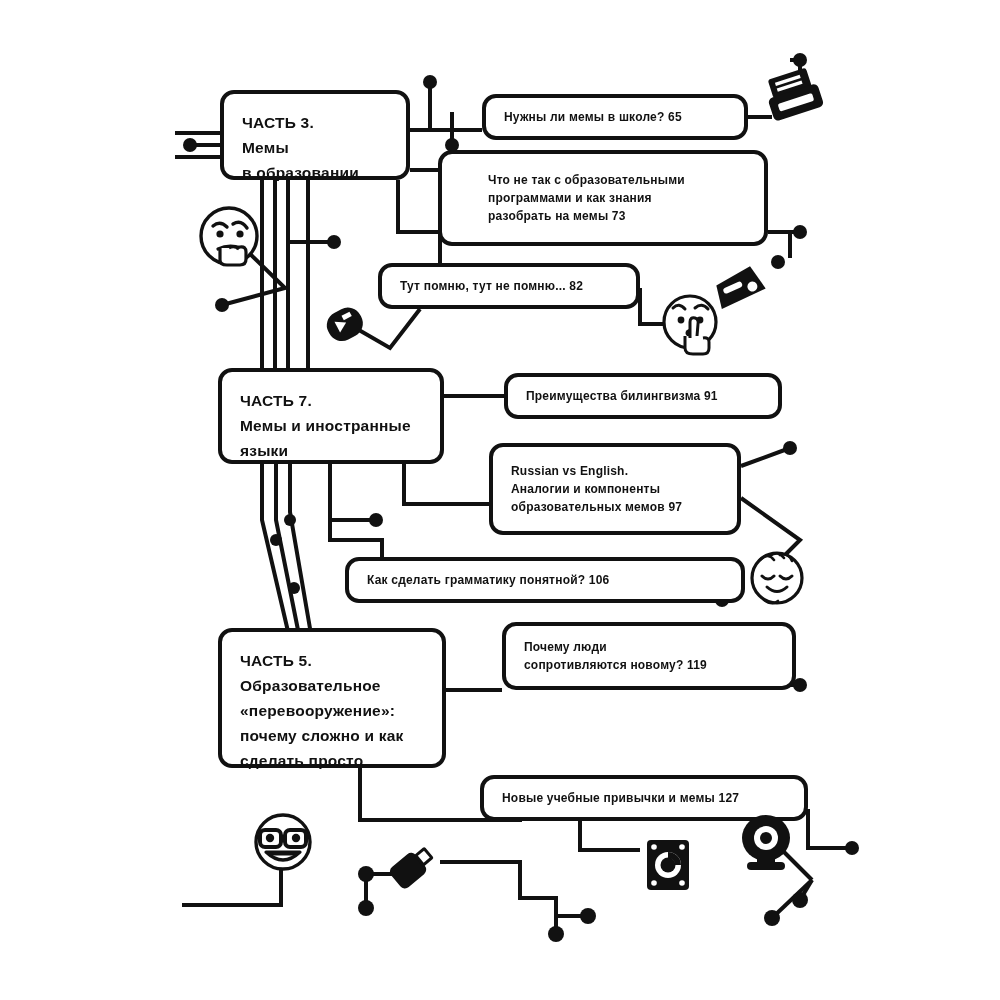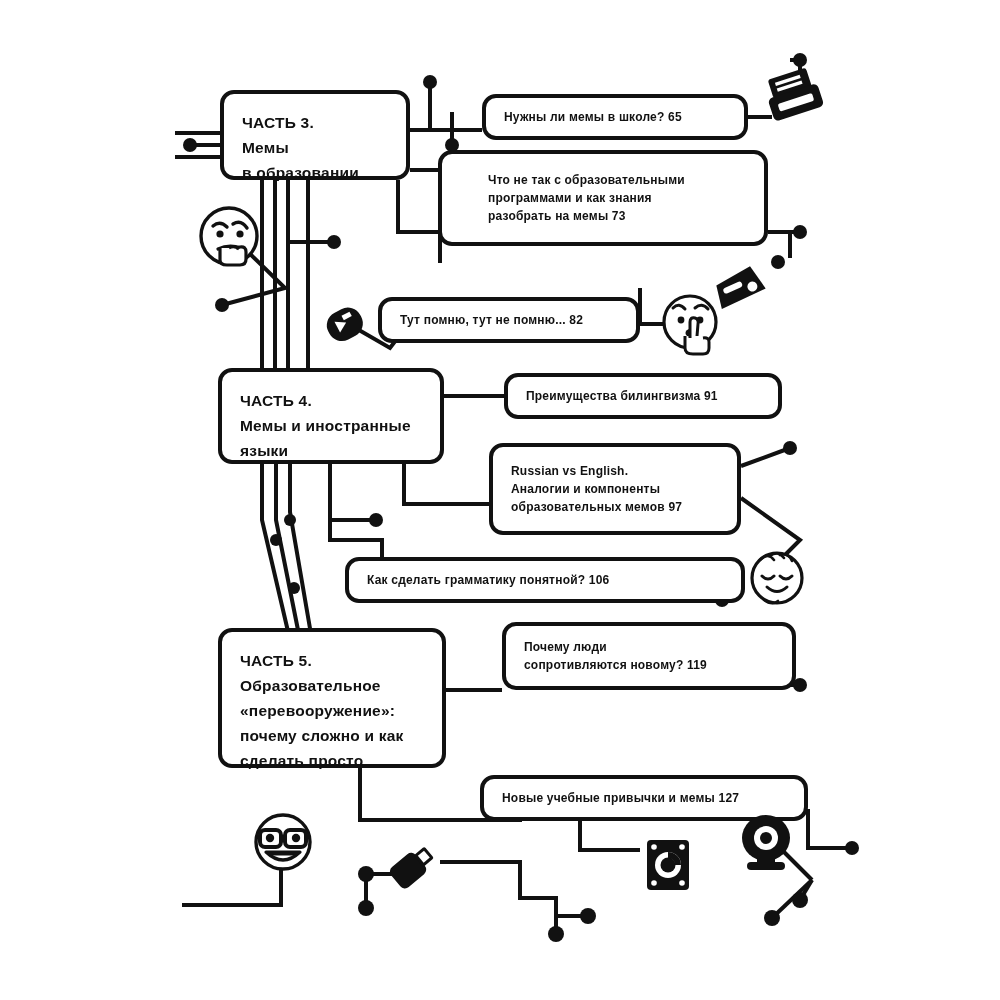--- a/index.html
+++ b/index.html
@@ -142,21 +142,21 @@
     </g>
   </svg>
 
   <div class="node part" style="left:220px;top:90px;width:190px;height:90px;">
     <span class="txt">ЧАСТЬ 3.
 Мемы
 в образовании</span>
   </div>
 
   <div class="node part" style="left:218px;top:368px;width:226px;height:96px;">
-    <span class="txt">ЧАСТЬ 4.
+    <span class="txt">ЧАСТЬ 7.
 Мемы и иностранные
 языки</span>
   </div>
 
   <div class="node part" style="left:218px;top:628px;width:228px;height:140px;">
     <span class="txt">ЧАСТЬ 5.
 Образовательное
 «перевооружение»:
 почему сложно и как
 сделать просто</span>
@@ -165,21 +165,21 @@
   <div class="node" style="left:482px;top:94px;width:266px;height:46px;">
     <span class="txt">Нужны ли мемы в школе? 65</span>
   </div>
 
   <div class="node" style="left:438px;top:150px;width:330px;height:96px;padding-left:28px;">
     <span class="txt">Что не так с образовательными
 программами и как знания
 разобрать на мемы 73</span>
   </div>
 
-  <div class="node" style="left:378px;top:263px;width:262px;height:46px;margin-top:34px;">
+  <div class="node" style="left:378px;top:263px;width:262px;height:46px;">
     <span class="txt">Тут помню, тут не помню... 82</span>
   </div>
 
   <div class="node" style="left:504px;top:373px;width:278px;height:46px;">
     <span class="txt">Преимущества билингвизма 91</span>
   </div>
 
   <div class="node" style="left:489px;top:443px;width:252px;height:92px;">
     <span class="txt">Russian vs English.
 Аналогии и компоненты

